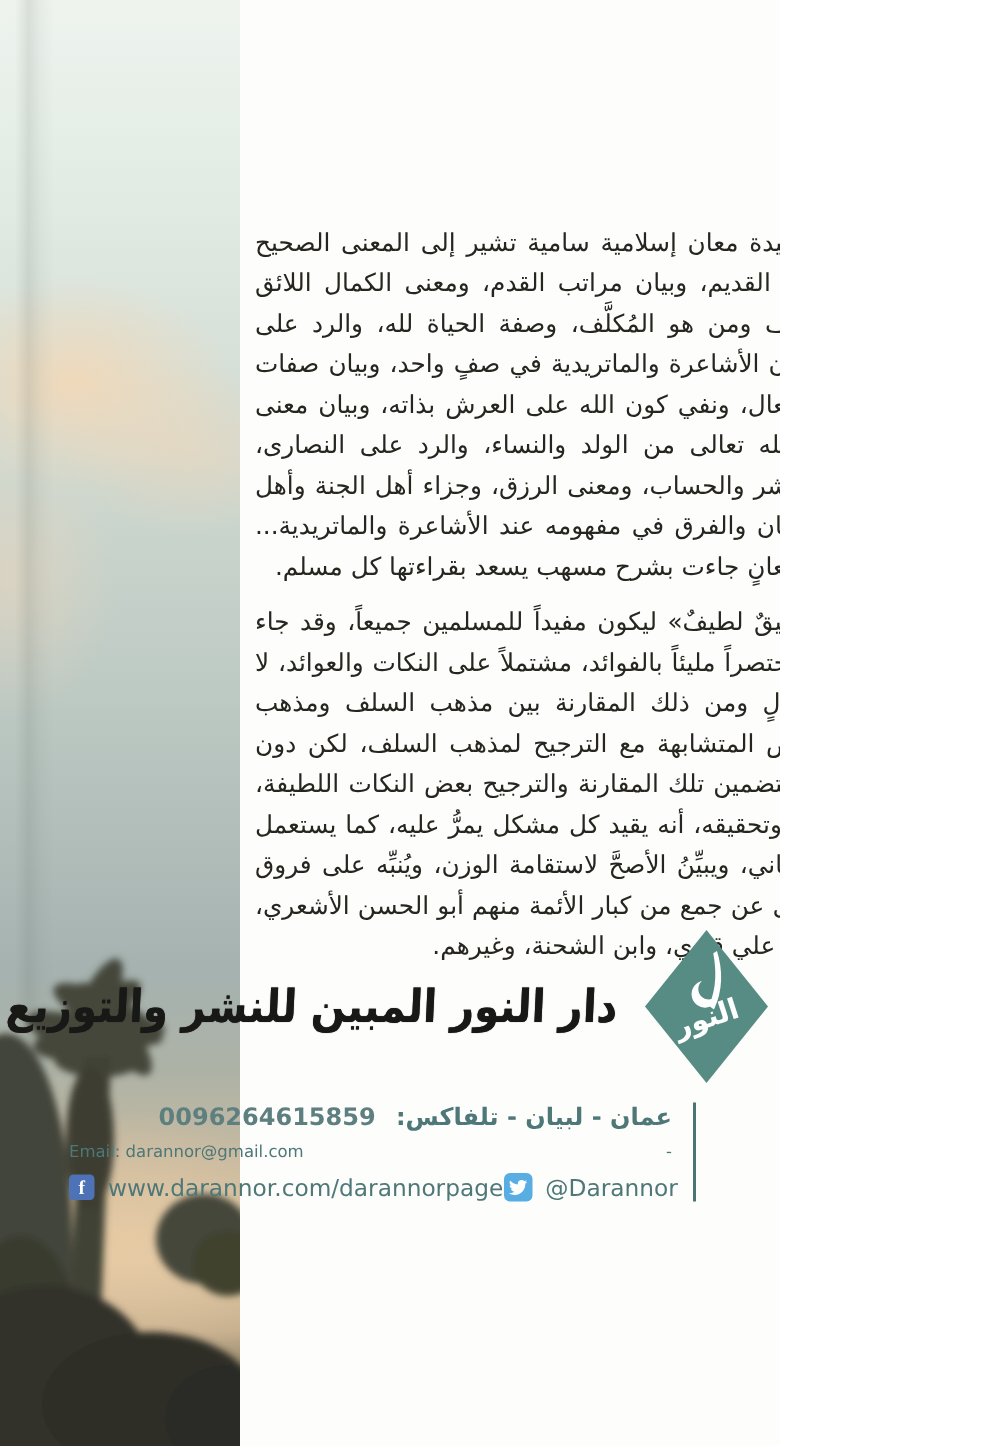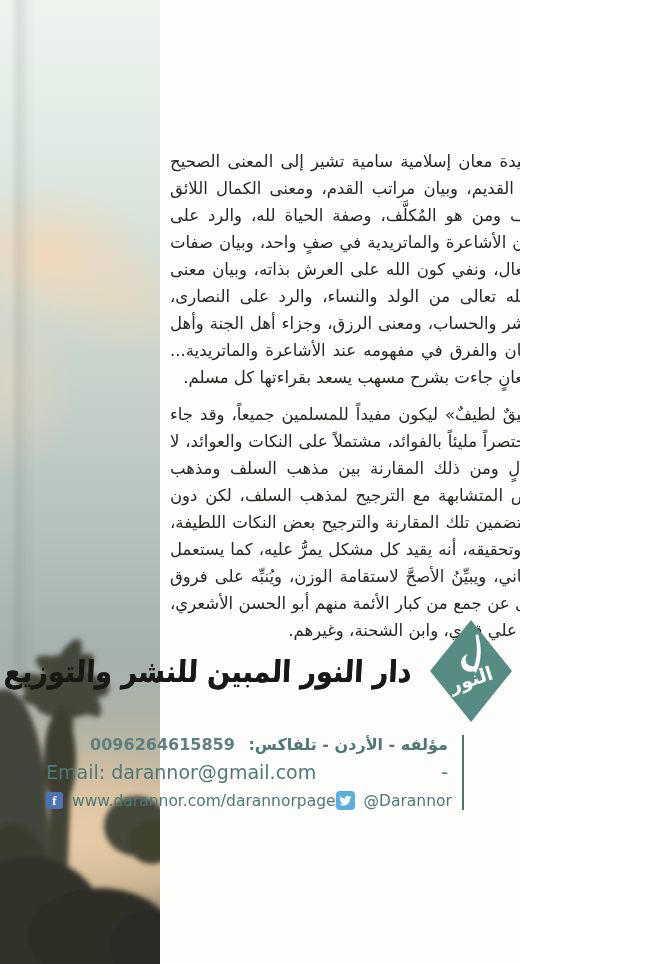--- a/index.html
+++ b/index.html
@@ -72,21 +72,21 @@
     font-family:"DejaVu Sans",sans-serif;
   }
   .loc-line{
     direction:rtl;text-align:right;
     font-size:16px;font-weight:bold;letter-spacing:0;
     margin-bottom:7px;white-space:nowrap;
   }
   .loc-line .phone{color:#5d7f7f;font-weight:bold;margin-right:8px;}
   .email-line{
     direction:ltr;display:flex;justify-content:space-between;align-items:baseline;
-    font-size:19px;margin-bottom:8px;white-space:nowrap;
+    font-size:11px;margin-bottom:8px;white-space:nowrap;
   }
   .social-line{
     direction:ltr;display:flex;justify-content:space-between;align-items:center;
     font-size:15.5px;
   }
   .social-group{display:flex;align-items:center;gap:9px;}
   .fb-icon{
     width:17px;height:17px;border-radius:3px;background:#4d72b5;
     color:#fff;font-weight:bold;font-size:13px;line-height:17px;
     text-align:center;font-family:"Liberation Serif",serif;
@@ -148,21 +148,21 @@
       <svg class="pen" viewBox="0 0 82 102">
         <path d="M48 14 C52 27 52 40 46 53 L42.5 50.5 C48 39 47.5 26 45.5 15.5 Z" fill="#ffffff"></path>
         <path d="M38 34 a9 9 0 1 0 11 8 a7 7 0 1 1 -11 -8" fill="#ffffff"></path>
       </svg>
       <span class="logo-word">النور</span>
     </div>
   </div>
 
   <div class="contact-block">
     <div class="loc-line">
-      <span>مؤلفه - الأردن - تلفاكس:</span>
+      <span>عمان - لبيان - تلفاكس:</span>
       <span class="phone">0096264615859</span>
     </div>
     <div class="email-line">
       <span>Email: darannor@gmail.com</span>
       <span>-</span>
     </div>
     <div class="social-line">
       <span class="social-group">
         <span class="fb-icon">f</span>
         <span>www.darannor.com/darannorpage</span>

